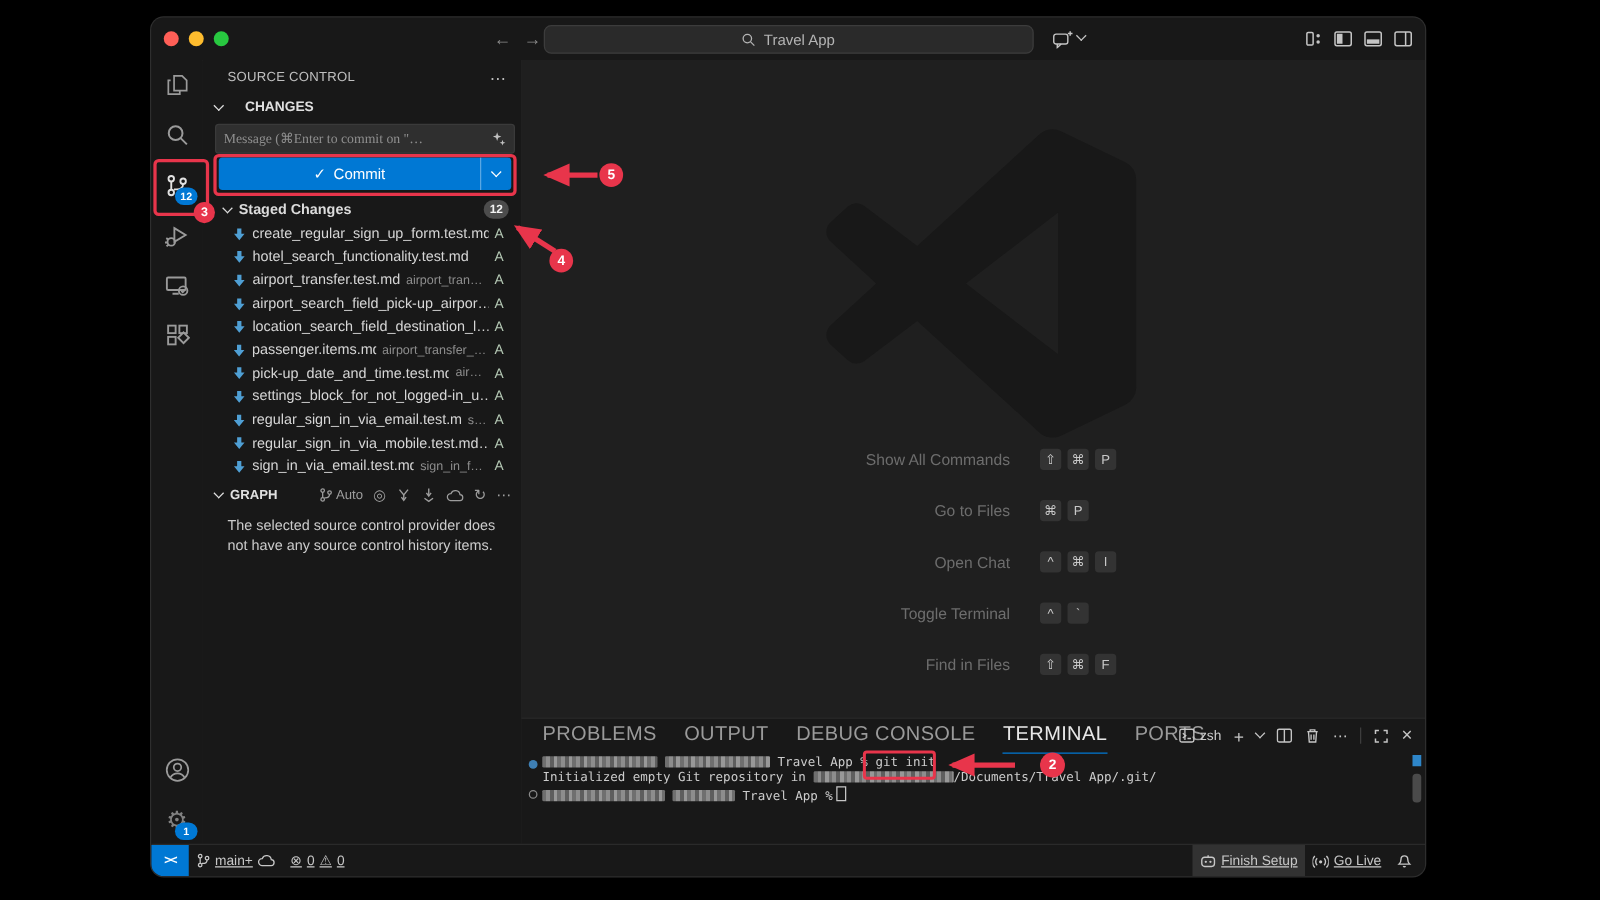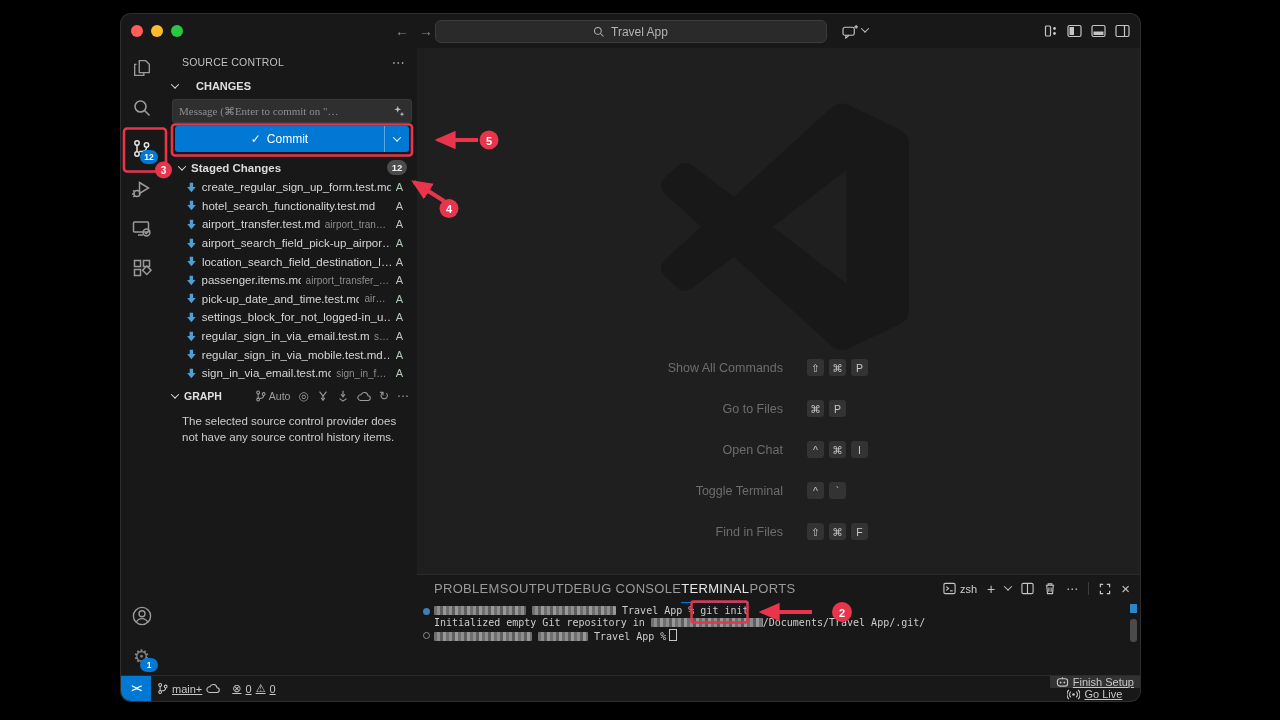--- a/index.html
+++ b/index.html
@@ -67,31 +67,31 @@
   .graph-head{position:absolute;top:339px;left:6px;right:8px;height:18px;display:flex;
         align-items:center;gap:6px;font-size:10.5px;font-weight:bold;color:#e0e0e0;padding-left:4px;}
   .graph-icons{margin-left:auto;display:flex;align-items:center;gap:8px;color:#9d9d9d;
         font-weight:normal;font-size:12px;}
   .graph-icons .auto{display:flex;align-items:center;gap:3px;font-size:10.5px;color:#9d9d9d;}
   .graph-body{position:absolute;top:365px;left:20px;width:220px;font-size:11.5px;line-height:16px;
         color:#cccccc;font-weight:normal;}
   
   .editor{position:absolute;left:296px;top:34px;right:0;bottom:126px;background:#1f1f1f;overflow:hidden;}
   .vslogo{position:absolute;left:231px;top:55px;width:272px;height:250px;fill:#181818;}
-  .shortcuts{position:absolute;left:76px;top:311px;width:460px;display:grid;
+  .shortcuts{position:absolute;left:101px;top:311px;width:460px;display:grid;
              grid-template-columns:290px auto;column-gap:12px;row-gap:13px;align-items:center;gap:24px;}
   .sh-label{text-align:right;color:#6d6d6d;font-size:12.5px;}
   .sh-keys{display:flex;gap:5px;}
   .kbd{min-width:11px;height:17px;padding:0 3px;background:#333333;border-radius:3px;color:#c8c8c8;
        font-size:10.5px;display:flex;align-items:center;justify-content:center;}
   
   .panel{position:absolute;left:296px;right:0;bottom:25px;height:101px;background:#181818;
          border-top:1px solid #2a2a2a;}
   .panel-tabs{position:absolute;top:0;left:0;right:0;height:27px;display:flex;align-items:center;
-         padding-left:17px;font-size:13px;color:#9a9a9a;letter-spacing:.3px;}
+         padding-left:17px;gap:22px;font-size:16px;color:#9a9a9a;letter-spacing:.3px;}
   .ptab{height:27px;display:flex;align-items:center;border-bottom:1.5px solid transparent;}
   .ptab.active{color:#e7e7e7;border-bottom-color:#0078d4;}
   .panel-actions{position:absolute;right:10px;top:0;height:27px;display:flex;align-items:center;
          gap:10px;color:#c5c5c5;font-size:12px;}
   .pa-shell{display:flex;align-items:center;gap:4px;font-size:11px;color:#cccccc;}
   .pa-div{width:1px;height:13px;background:#3d3d3d;}
   .term{position:absolute;top:27px;left:0;right:0;bottom:0;font-family:"DejaVu Sans Mono",monospace;
         font-size:10px;line-height:12px;color:#cccccc;padding:3px 0 0 17px;white-space:nowrap;}
   .redact{display:inline-block;height:9px;border-radius:1px;vertical-align:-1px;
         background:repeating-linear-gradient(90deg,#6f6f6f 0 3px,#8d8d8d 3px 6px,#5e5e5e 6px 9px,#989898 9px 12px);}
@@ -100,21 +100,21 @@
          border:1px solid #8a8a8a;box-sizing:border-box;}
   .cursor{display:inline-block;width:6px;height:10px;border:1px solid #c5c5c5;vertical-align:-1px;margin-left:3px;}
   .t-mark{position:absolute;right:3px;top:29px;width:7px;height:9px;background:#2e86c9;}
   .t-thumb{position:absolute;right:3px;top:44px;width:7px;height:23px;background:#4a4a4a;border-radius:3px;}
   
   .statusbar{position:absolute;left:0;right:0;bottom:0;height:25px;background:#181818;
         border-top:1px solid #2a2a2a;display:flex;align-items:center;color:#c7c7c7;font-size:11px;}
   .remote{width:30px;height:100%;background:#0078d4;color:#fff;display:flex;align-items:center;
         justify-content:center;font-size:10px;font-weight:bold;letter-spacing:-1px;font-style:italic;}
   .sb-item{display:flex;align-items:center;gap:4px;padding:0 6px;height:100%;text-decoration:underline;}
-  .sb-right{margin-left:auto;display:flex;align-items:center;height:100%;flex-direction:column;}
+  .sb-right{margin-left:auto;display:flex;align-items:center;height:100%;}
   .finish{background:#323232;}
   .sb-ico{font-size:11px;}
   
   .overlay{position:absolute;left:0;top:0;z-index:50;pointer-events:none;}
   svg.icon{display:block;}
 </style>
 </head>
 <body>
 
 <div class="window">

